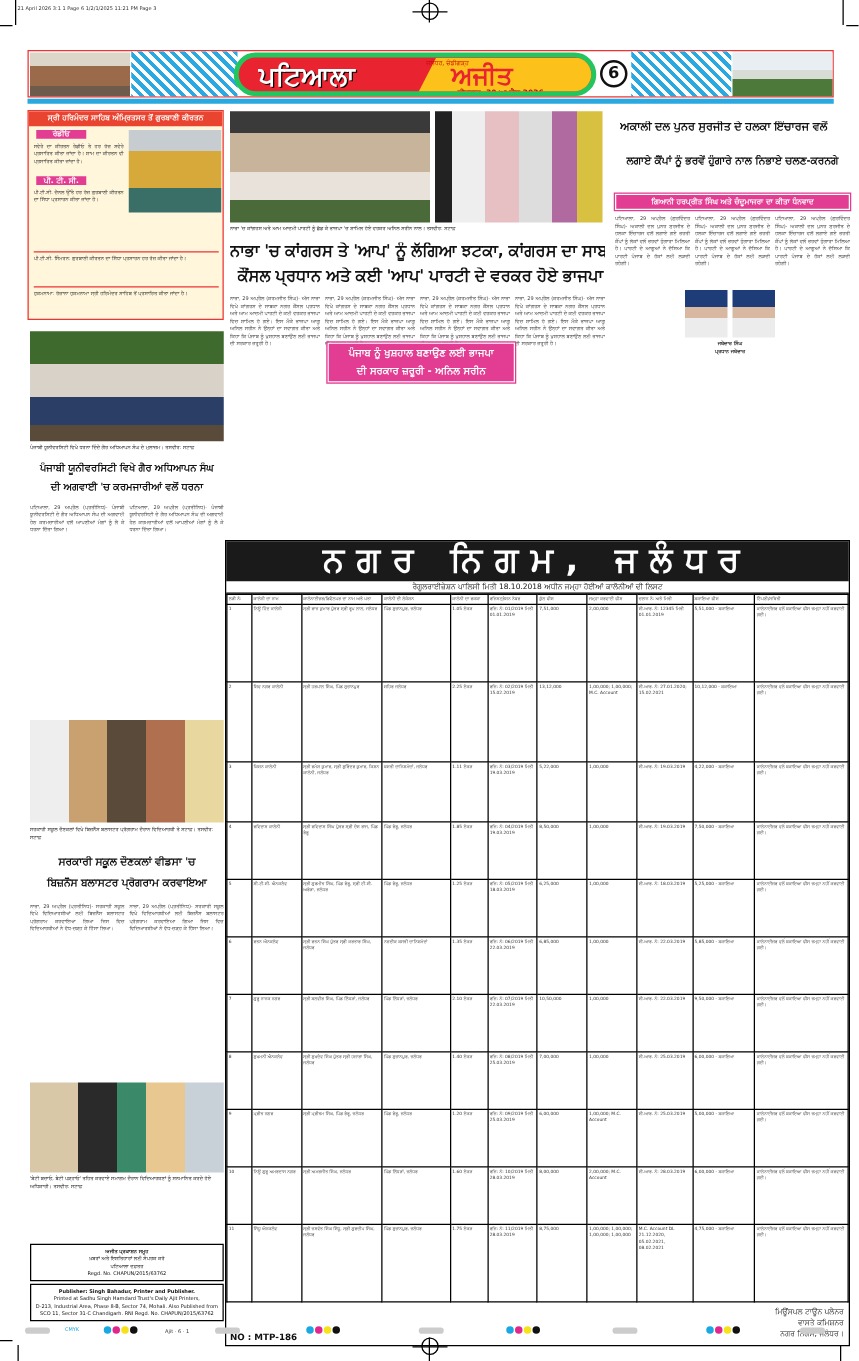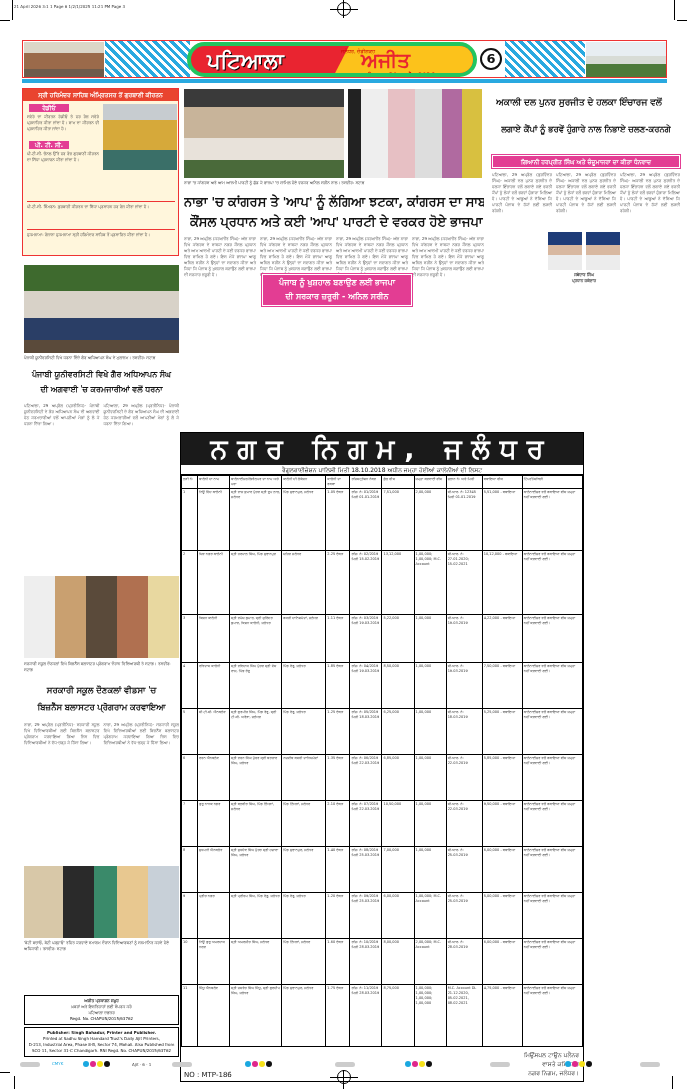--- a/index.html
+++ b/index.html
@@ -19,21 +19,21 @@
 .pill .date{position:absolute;left:175px;top:25px;font-size:6px;color:#c00;font-weight:bold}
 .pgno{position:absolute;left:480px;top:48px;width:22px;height:22px;border:2px solid #111;border-radius:50%;background:#fff;font-weight:bold;font-size:13px;text-align:center;line-height:18px}
 .box{position:absolute;overflow:hidden}
 .img{position:absolute;background:linear-gradient(135deg,#6b7a5a,#c9b18a 40%,#8a9c6c 70%,#4f5f45)}
 .txt{font-size:4px;line-height:6px;color:#333;text-align:justify}
 .cols{position:absolute;display:flex;gap:4px}
 .cols .c{flex:1;font-size:4px;line-height:6px;color:#444;text-align:justify}
 .hl{position:absolute;font-weight:bold;color:#111;font-family:"DejaVu Sans Condensed","DejaVu Sans",sans-serif}
 .pinkbar{position:absolute;background:#e33d93;color:#fff;font-weight:bold;text-align:center;border:1px solid #fff;outline:1px solid #e33d93}
 .cap{position:absolute;font-size:4px;line-height:6px;color:#222}
-.mtable{position:absolute;left:180px;top:432px;width:404px;border:1px solid #000}
+.mtable{position:absolute;left:180px;top:432px;width:500px;border:1px solid #000}
 .mtable .head{background:#1a1a1a;color:#fff;font-weight:bold;font-size:27px;text-align:center;height:32px;line-height:32px;letter-spacing:10px}
 .mtable .sub{font-size:6px;text-align:center;height:10px;line-height:10px;border-bottom:1px solid #000}
 table.grid{width:100%;border-collapse:collapse;font-size:3.5px;line-height:5px;color:#333}
 table.grid td,table.grid th{border:1px solid #000;padding:1px;vertical-align:top;text-align:left;font-weight:normal}
 .footer-sign{position:absolute;font-size:6px;color:#222;text-align:right}
 .cmyk{position:absolute;display:flex;gap:1px}
 .cmyk span{width:6px;height:6px;border-radius:50%;display:inline-block}
 .grey{position:absolute;width:20px;height:5px;border-radius:3px;background:#ccc}
 .impr{position:absolute;border:1px solid #000;font-size:4px;line-height:6px;text-align:center;padding:2px}
 </style>
@@ -297,21 +297,21 @@
           <td>ਰਜਿ: ਨੰ: 11/2019 ਮਿਤੀ 28.03.2019</td>
           <td>8,75,000</td>
           <td>1,00,000; 1,00,000; 1,00,000; 1,00,000</td>
           <td>M.C. Account DL 21.12.2020, 05.02.2021, 08.02.2021</td>
           <td>4,75,000 - ਬਕਾਇਆ</td>
           <td>ਕਾਲੋਨਾਈਜ਼ਰ ਵਲੋਂ ਬਕਾਇਆ ਫੀਸ ਜਮ੍ਹਾ ਨਹੀਂ ਕਰਵਾਈ ਗਈ।</td>
         </tr>
       </tbody>
   </table>
   <div style="position:relative;height:34px">
-    <div style="position:absolute;left:3px;bottom:2px;font-size:7px;font-weight:normal">NO : MTP-186</div>
+    <div style="position:absolute;left:3px;bottom:2px;font-size:7px;font-weight:bold">NO : MTP-186</div>
     <div class="footer-sign" style="right:4px;top:3px;line-height:9px">
       <div>ਮਿਊਂਸਪਲ ਟਾਊਨ ਪਲੈਨਰ</div>
       <div>ਵਾਸਤੇ ਕਮਿਸ਼ਨਰ</div>
       <div>ਨਗਰ ਨਿਗਮ, ਜਲੰਧਰ।</div>
     </div>
   </div>
 </div>
 
 <div class="grey" style="left:20px;top:1062px"></div>
 <div style="position:absolute;left:52px;top:1061px;font-size:4px;color:#1aa8e0">CMYK</div>

